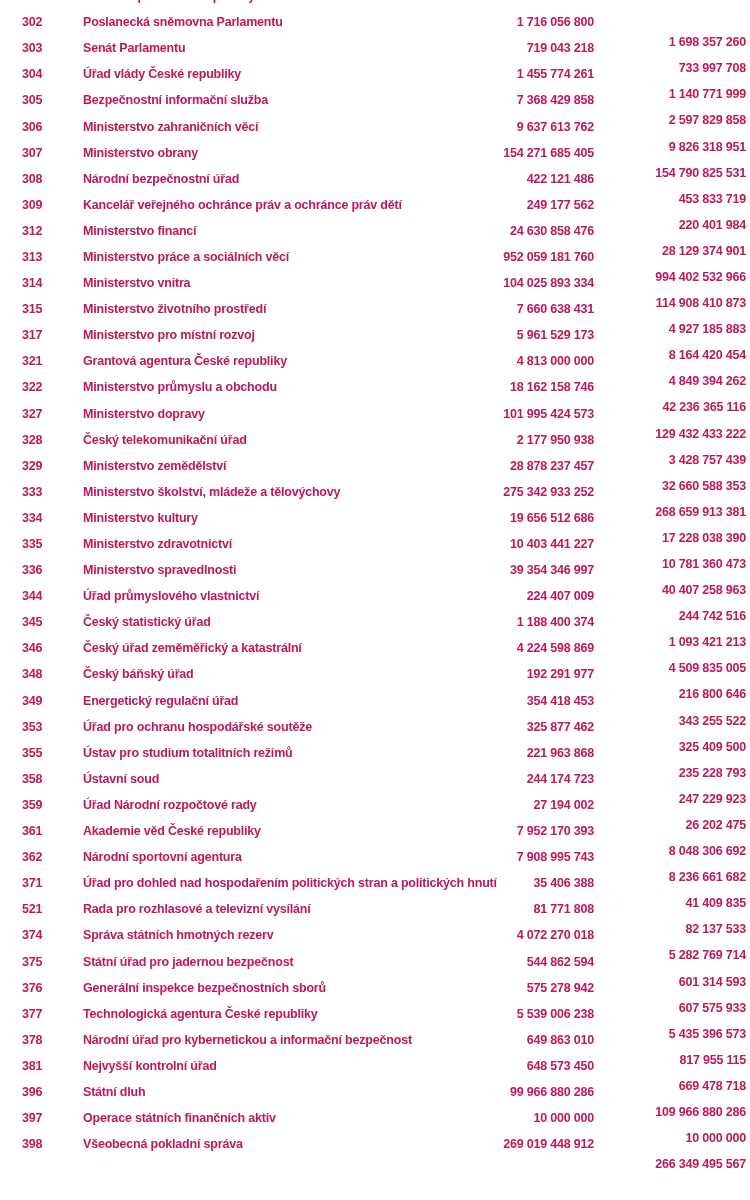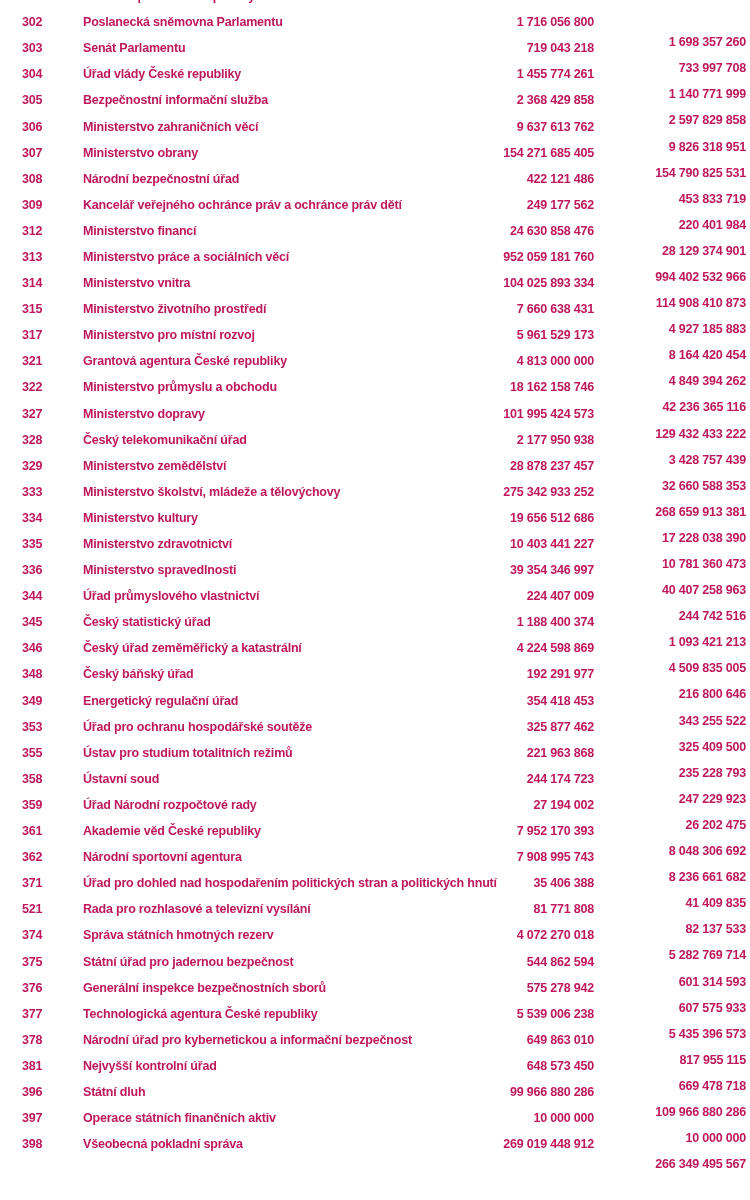--- a/index.html
+++ b/index.html
@@ -89,21 +89,21 @@
   <div class="row">
     <div class="cell-chapter">304</div>
     <div class="cell-name">Úřad vlády České republiky</div>
     <div class="cell-v1">1 455 774 261</div>
     <div class="cell-v2">1 140 771 999</div>
   </div>
 
   <div class="row">
     <div class="cell-chapter">305</div>
     <div class="cell-name">Bezpečnostní informační služba</div>
-    <div class="cell-v1">2 368 429 858</div>
+    <div class="cell-v1">7 368 429 858</div>
     <div class="cell-v2">2 597 829 858</div>
   </div>
 
   <div class="row">
     <div class="cell-chapter">306</div>
     <div class="cell-name">Ministerstvo zahraničních věcí</div>
     <div class="cell-v1">9 637 613 762</div>
     <div class="cell-v2">9 826 318 951</div>
   </div>
 

